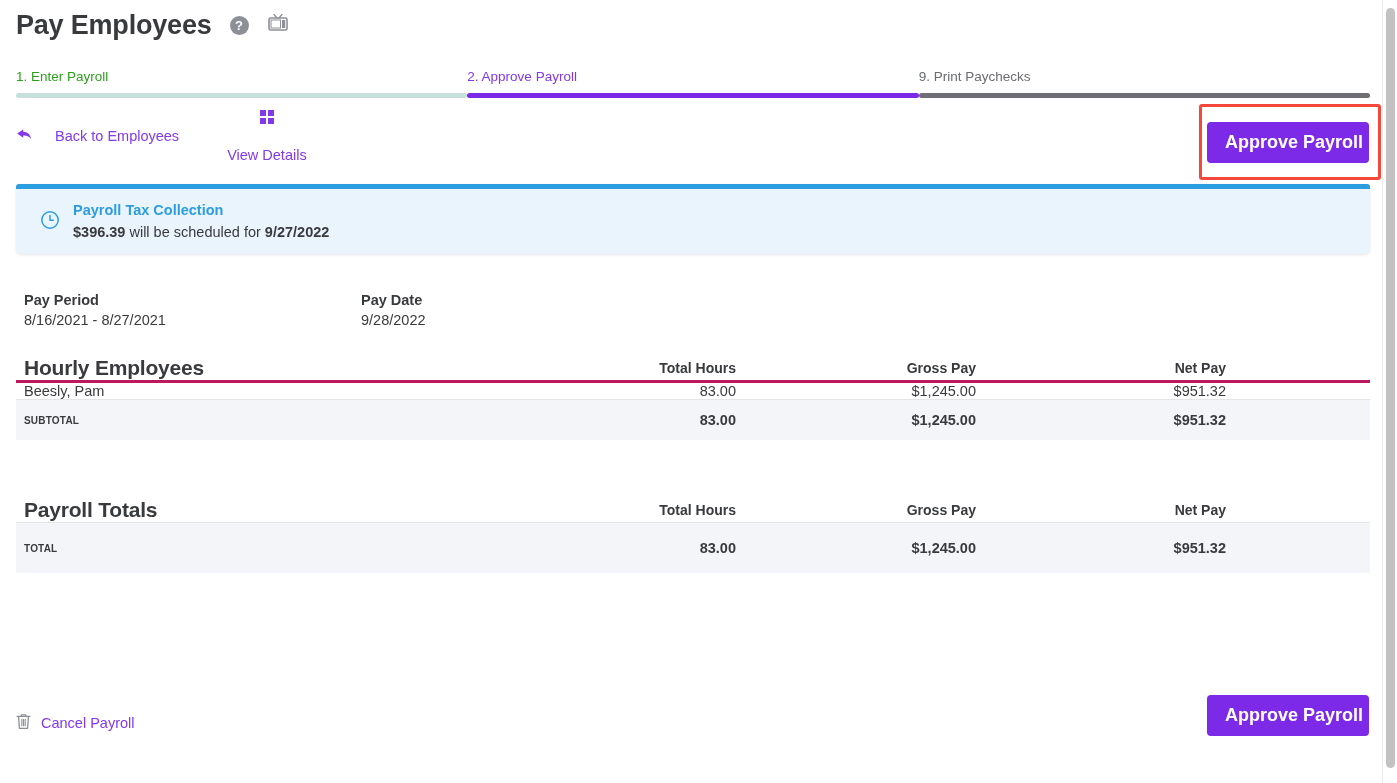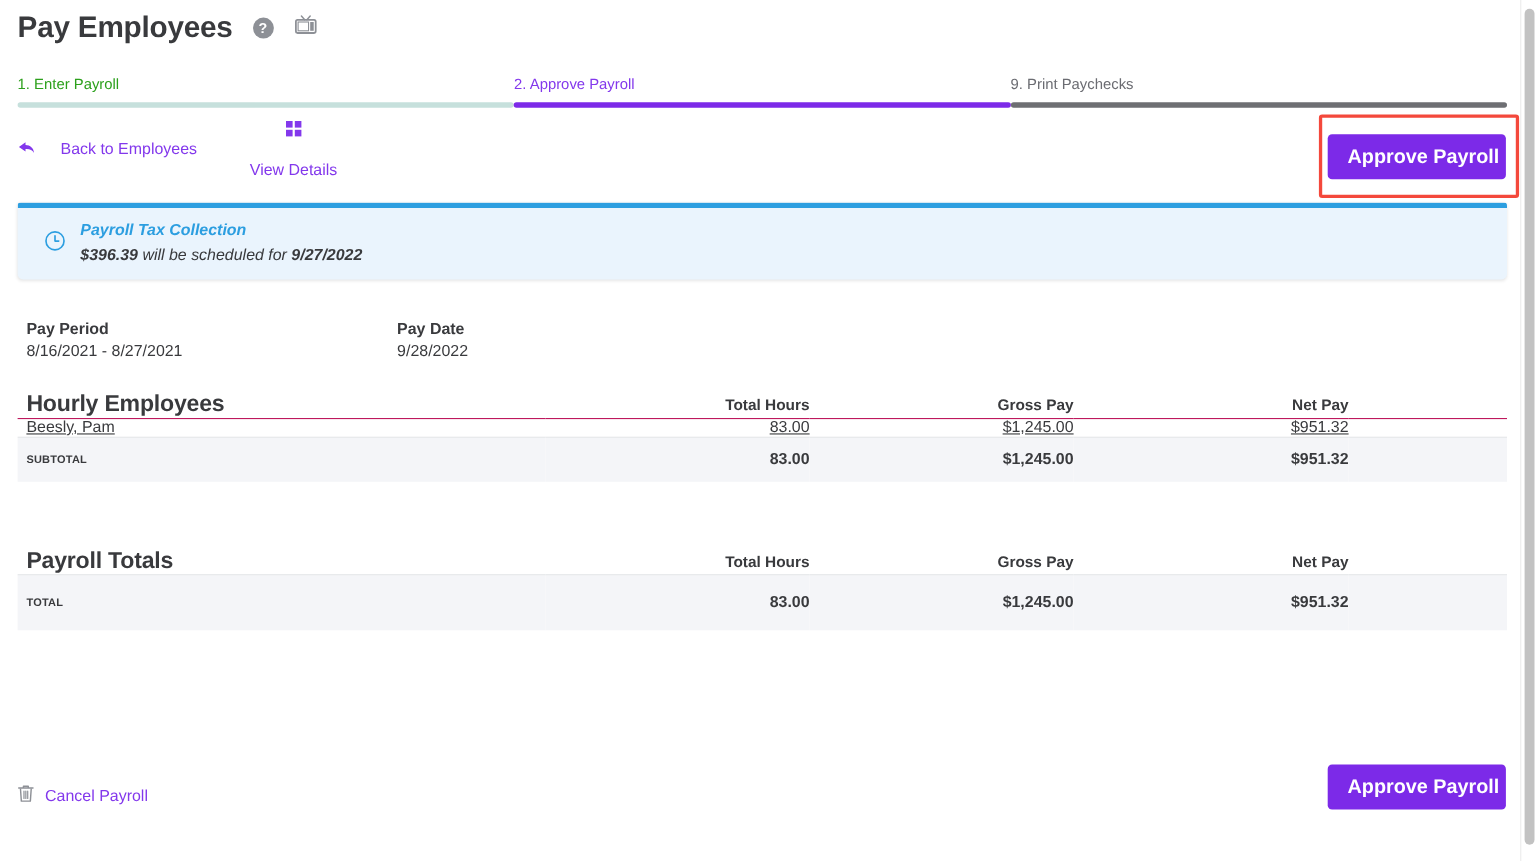--- a/index.html
+++ b/index.html
@@ -145,21 +145,21 @@
     height: 70px;
     background: #eaf4fd;
     border-top: 5px solid #2c9ee0;
     border-radius: 3px 3px 5px 5px;
     box-shadow: 0 1px 3px rgba(0,0,0,0.10);
     display: flex;
     align-items: center;
     padding-left: 24px;
     gap: 13px;
   }
-  .banner-text { line-height: 19px; font-style: italic; }
+  .banner-text { line-height: 19px; }
   .banner-title {
     color: #2c9ee0;
     font-weight: bold;
     font-size: 14.5px;
     display: block;
     margin-bottom: 2px;
   }
   .banner-sub { font-size: 14.5px; color: #393a3d; }
   .banner-sub b { font-weight: bold; }
 
@@ -228,21 +228,21 @@
     text-align: right;
     padding: 11px 18px 11px 0;
   }
   tbody td.name {
     text-align: left;
     padding-left: 8px;
     padding-right: 0;
   }
   tbody td.pad { padding: 0; }
 
-  tr.data-row td { border-top: 1px solid #be185d; text-decoration: underline; }
+  tr.data-row td { border-top: 3px solid #be185d; }
   tr.subtotal-row td,
   tr.total-row td {
     background: #f4f5f8;
     font-weight: bold;
     border-top: 1px solid #e3e5e8;
   }
   tr.subtotal-row td { padding-top: 12px; padding-bottom: 12px; }
   tr.total-row td { padding-top: 17px; padding-bottom: 17px; }
   tr.subtotal-row td.name, tr.total-row td.name {
     font-size: 10px;

